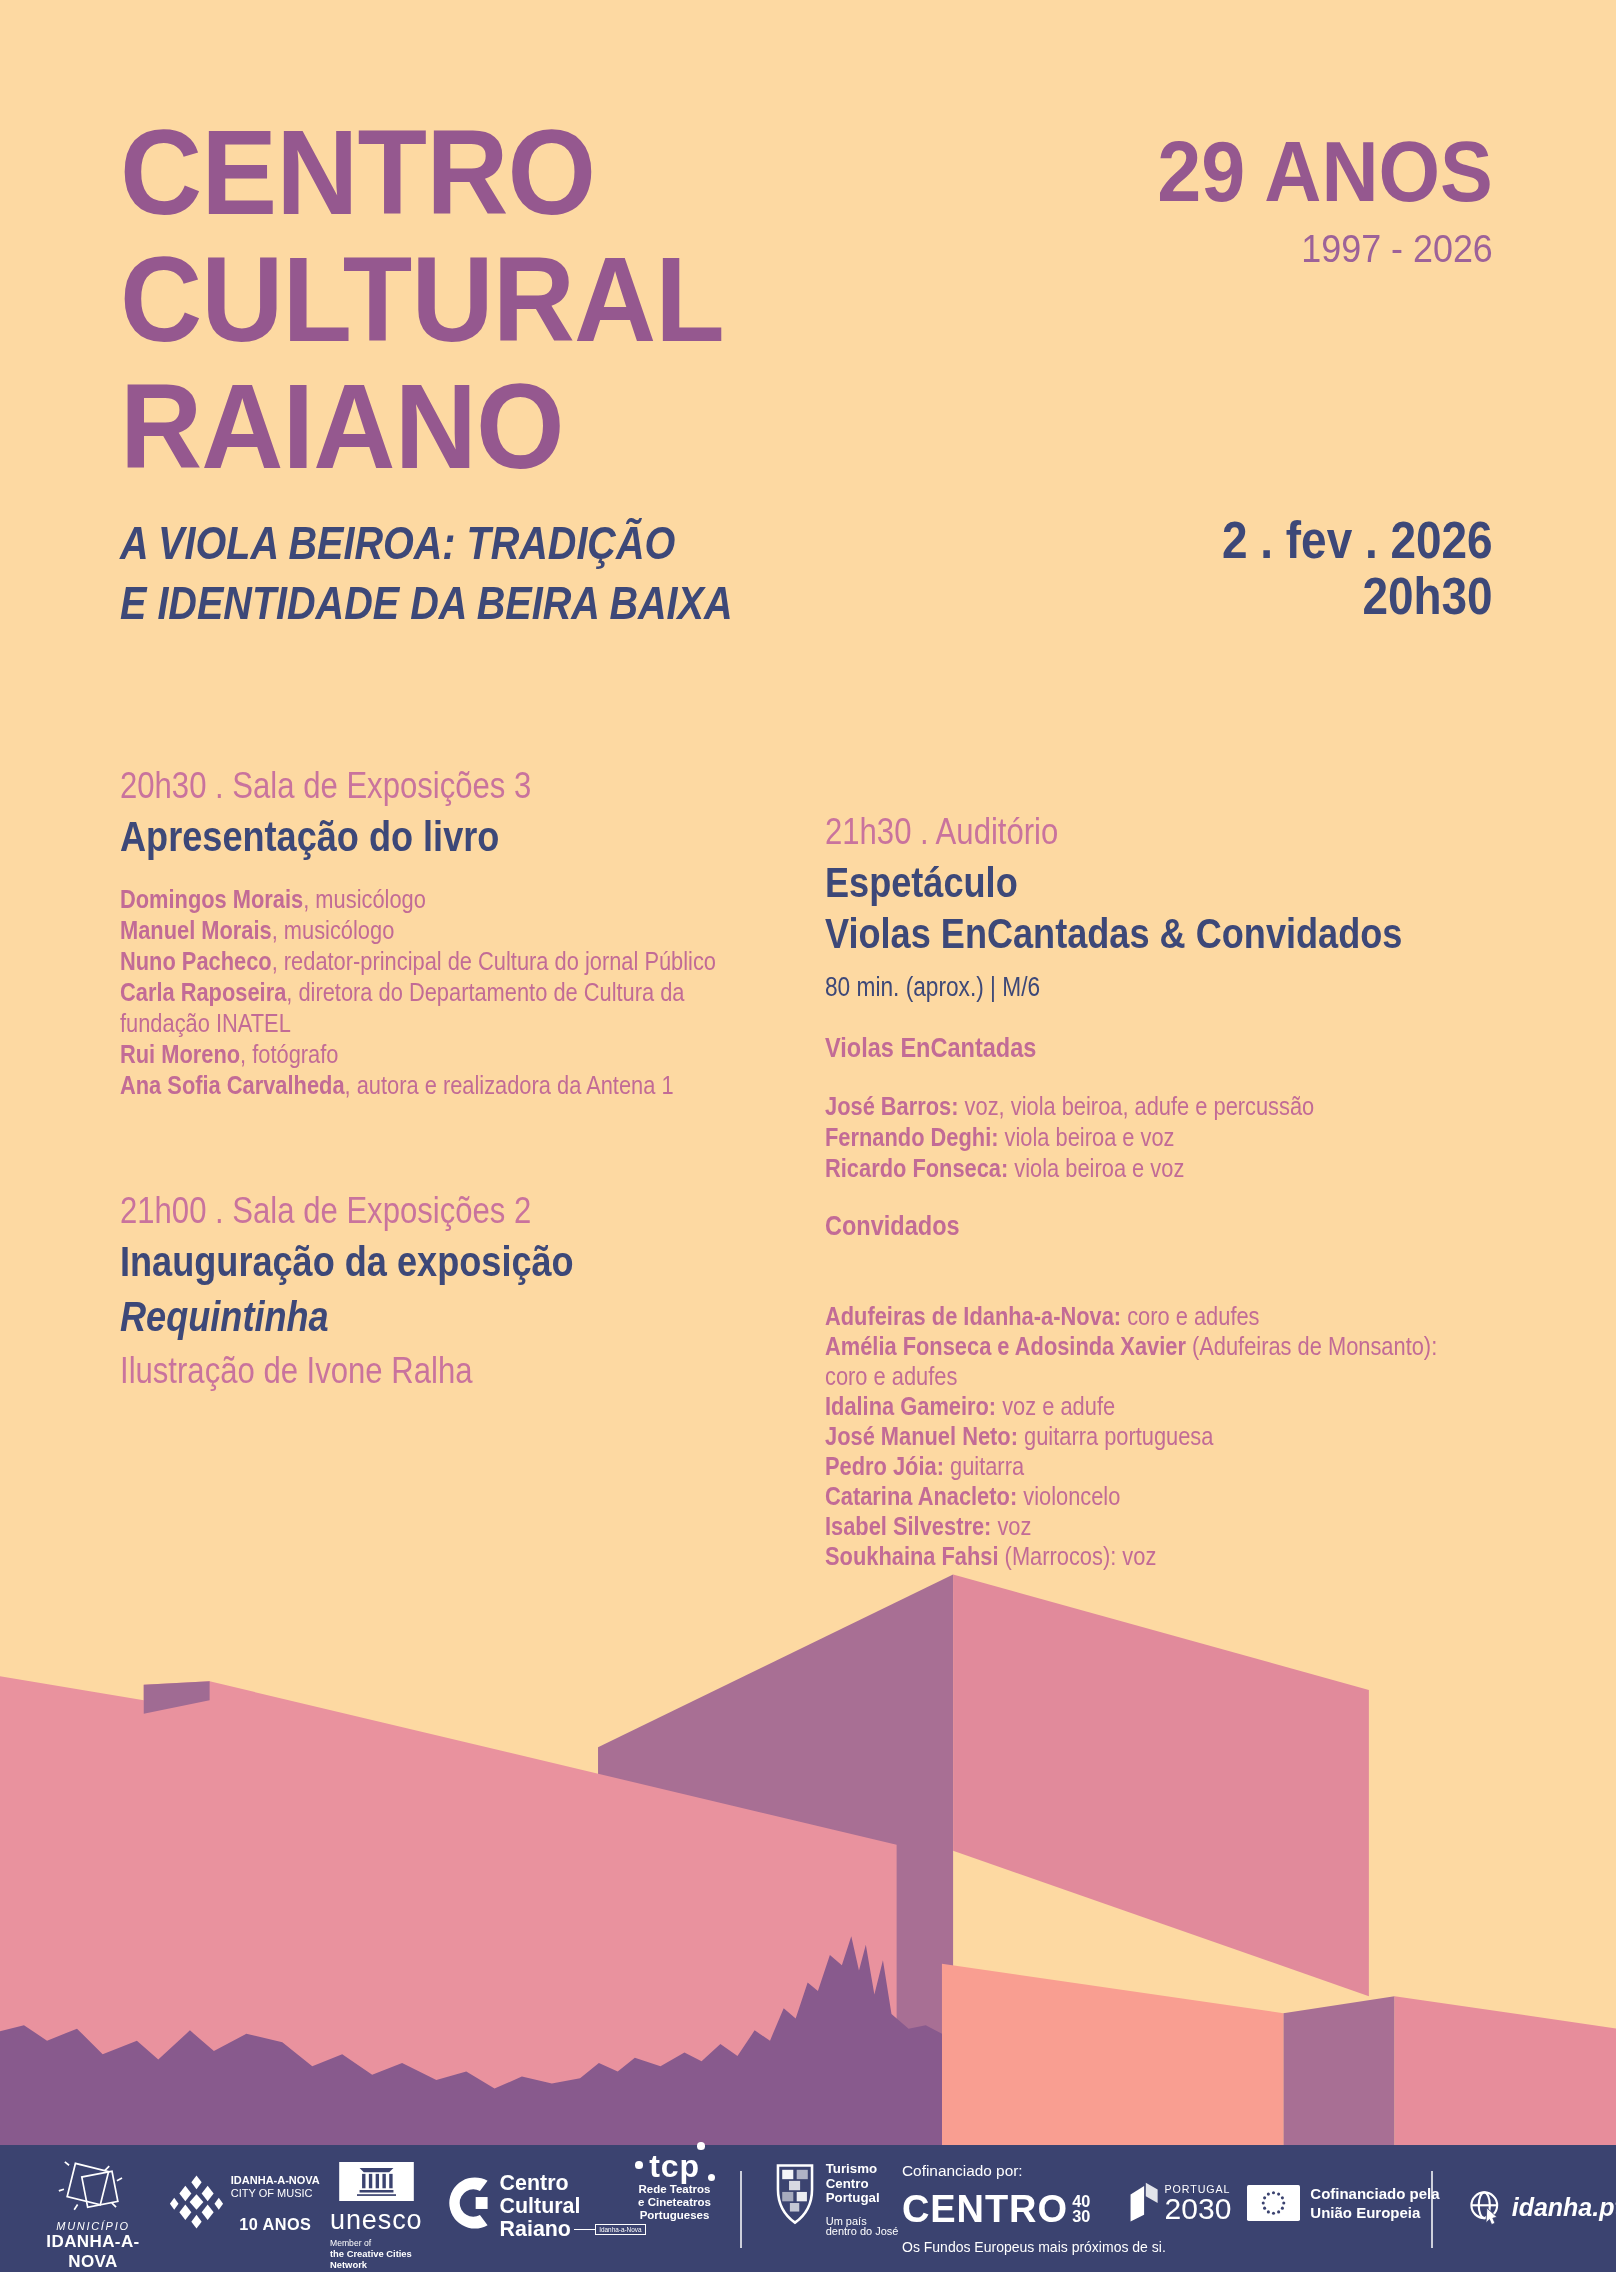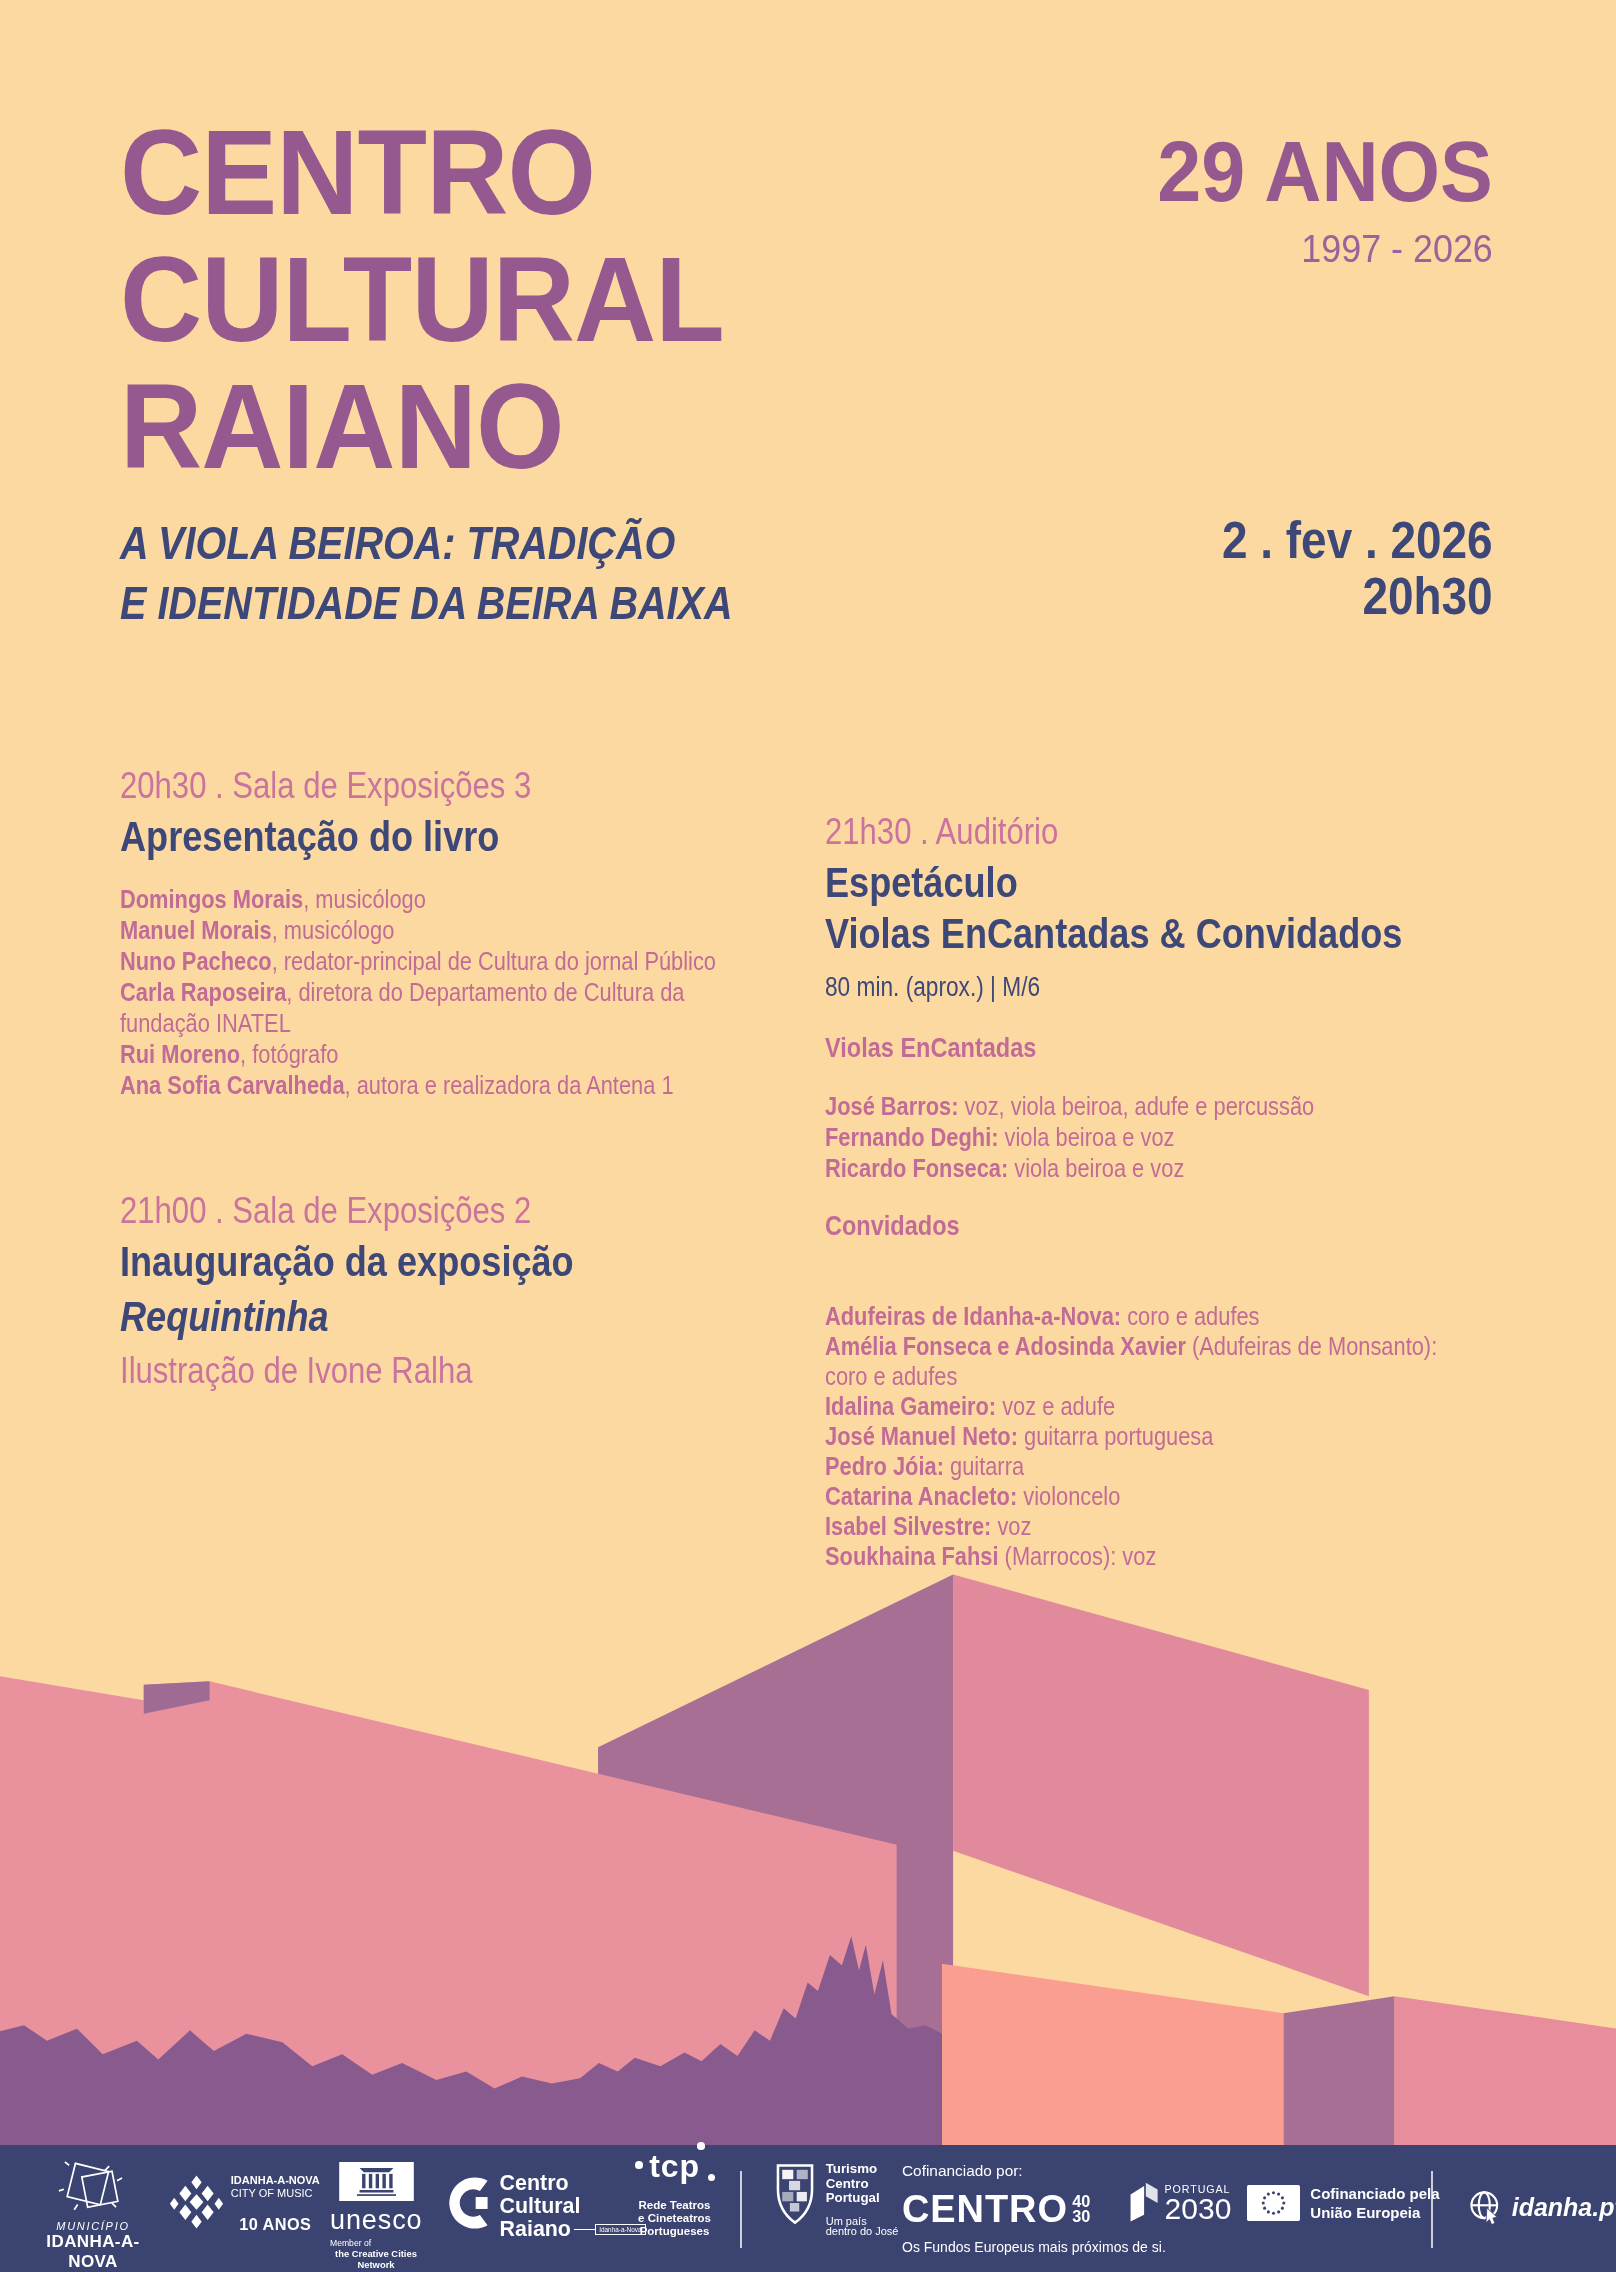--- a/index.html
+++ b/index.html
@@ -61,33 +61,33 @@
   .f-municipio{left:29px;top:15.4px;width:128px;text-align:center;}
   .f-municipio .l1{font-size:11px;letter-spacing:1.7px;margin-top:1.7px;font-style:italic;}
   .f-municipio .l2{font-size:17px;font-weight:700;letter-spacing:0.4px;}
   .f-music{left:169px;top:27px;display:flex;align-items:center;}
   .f-music .txt{margin-left:6.8px;font-size:11px;line-height:13px;}
   .f-music .b{font-weight:700;}
   .f-music .ten{font-weight:700;font-size:16.3px;margin-top:18px;letter-spacing:0.4px;text-align:center;}
   .f-unesco{left:330px;top:17px;width:92px;text-align:center;}
   .f-unesco .word{font-weight:400;font-size:27px;line-height:26px;letter-spacing:0.9px;margin-top:3.4px;}
   .f-unesco .s1{font-size:8.6px;text-align:left;margin-top:5.1px;}
-  .f-unesco .s2{font-size:9.4px;font-weight:700;text-align:center;}
+  .f-unesco .s2{font-size:9.4px;font-weight:700;text-align:left;}
   .f-ccr{left:445px;top:27px;display:flex;}
   .f-ccr .txt{margin-left:8.6px;font-weight:700;font-size:21.4px;line-height:23px;}
   .f-ccr .tagrow{display:flex;align-items:center;}
   .f-ccr .tagline{width:20.5px;height:1.7px;background:#fff;margin-left:3.4px;}
   .f-ccr .tag{border:1.3px solid #fff;font-size:6.4px;font-weight:400;padding:0.9px 3.4px;line-height:7.7px;}
   .f-tcp{left:623px;top:4px;width:103px;text-align:center;}
   .f-tcp .word{position:relative;display:inline-block;font-weight:700;font-size:32px;line-height:34px;letter-spacing:0.9px;}
   .f-tcp .word i{position:absolute;width:7.7px;height:7.7px;border-radius:50%;background:#fff;}
   .f-tcp .d1{left:-13.7px;top:12px;}
   .f-tcp .d2{right:-5.1px;top:-6.8px;}
   .f-tcp .d3{right:-15.4px;bottom:1.7px;}
-  .f-tcp .sub{font-weight:700;font-size:11.5px;line-height:13px;margin-top:16px;}
+  .f-tcp .sub{font-weight:700;font-size:11.5px;line-height:13px;margin-top:0;}
   .f-div{position:absolute;width:1.7px;height:77px;top:26px;background:rgba(255,255,255,.75);}
   .fd1{left:740px;}
   .fd2{left:1431px;}
   .f-turismo{left:772px;top:17px;display:flex;}
   .f-turismo .txt{margin-left:7.7px;}
   .f-turismo .t1{font-weight:700;font-size:13.3px;line-height:14.5px;}
   .f-turismo .t2{font-size:11px;line-height:10.3px;margin-top:10px;}
   .f-cofin{left:902px;top:17px;}
   .f-cofin .lab{font-size:15.4px;}
   .f-cofin .row{display:flex;align-items:center;margin-top:10.3px;}

